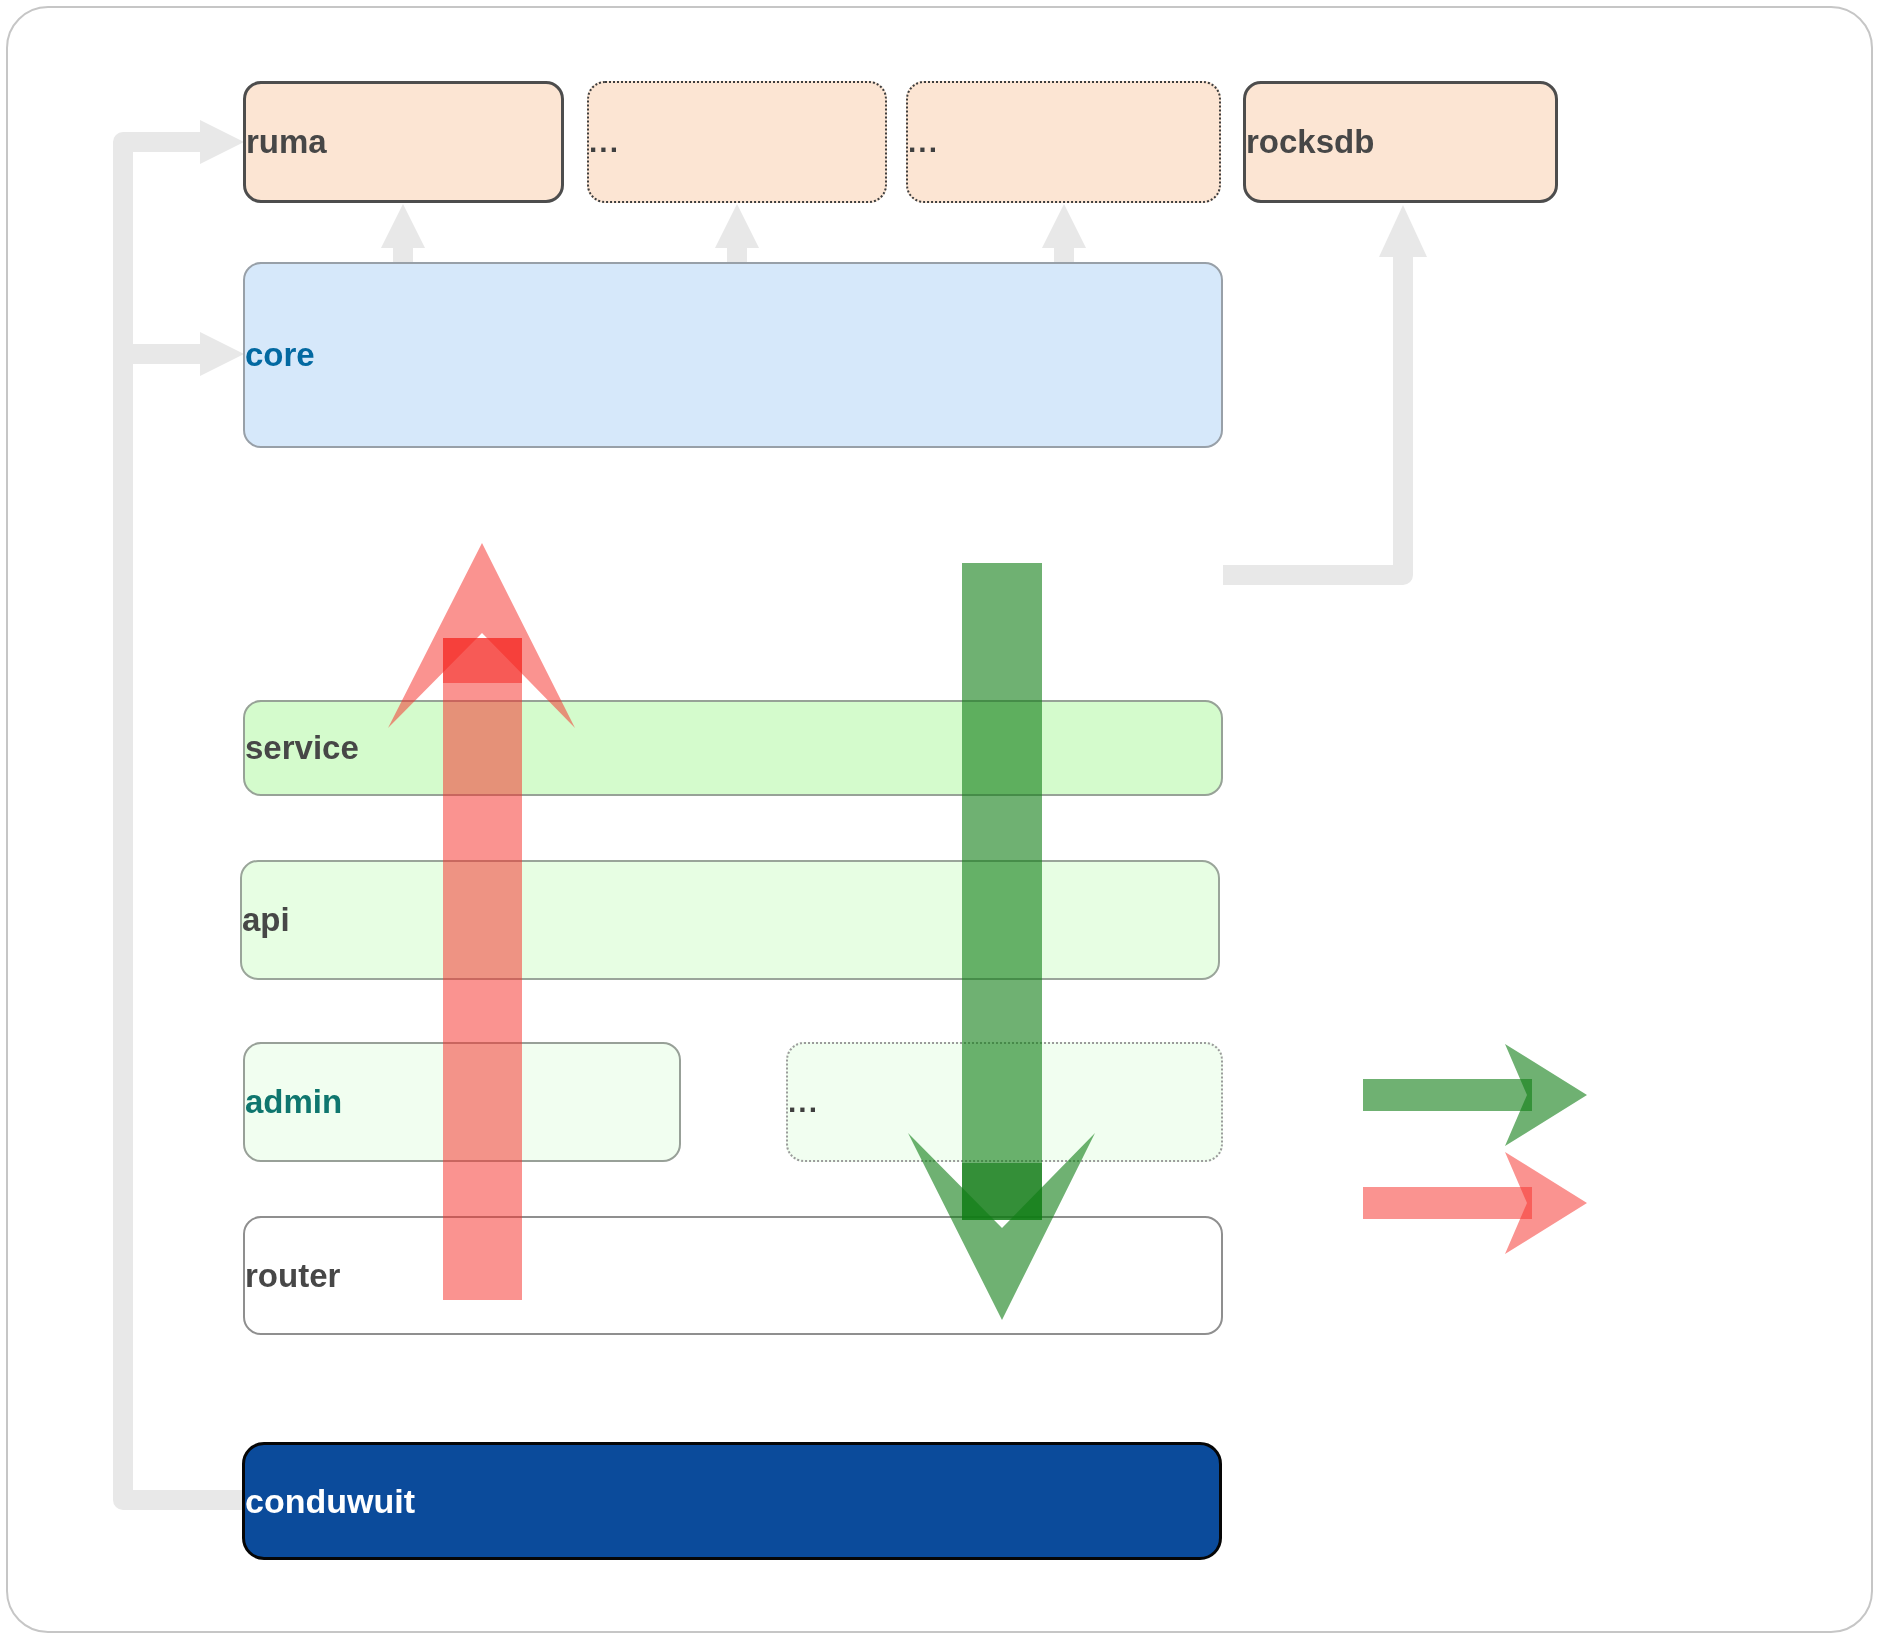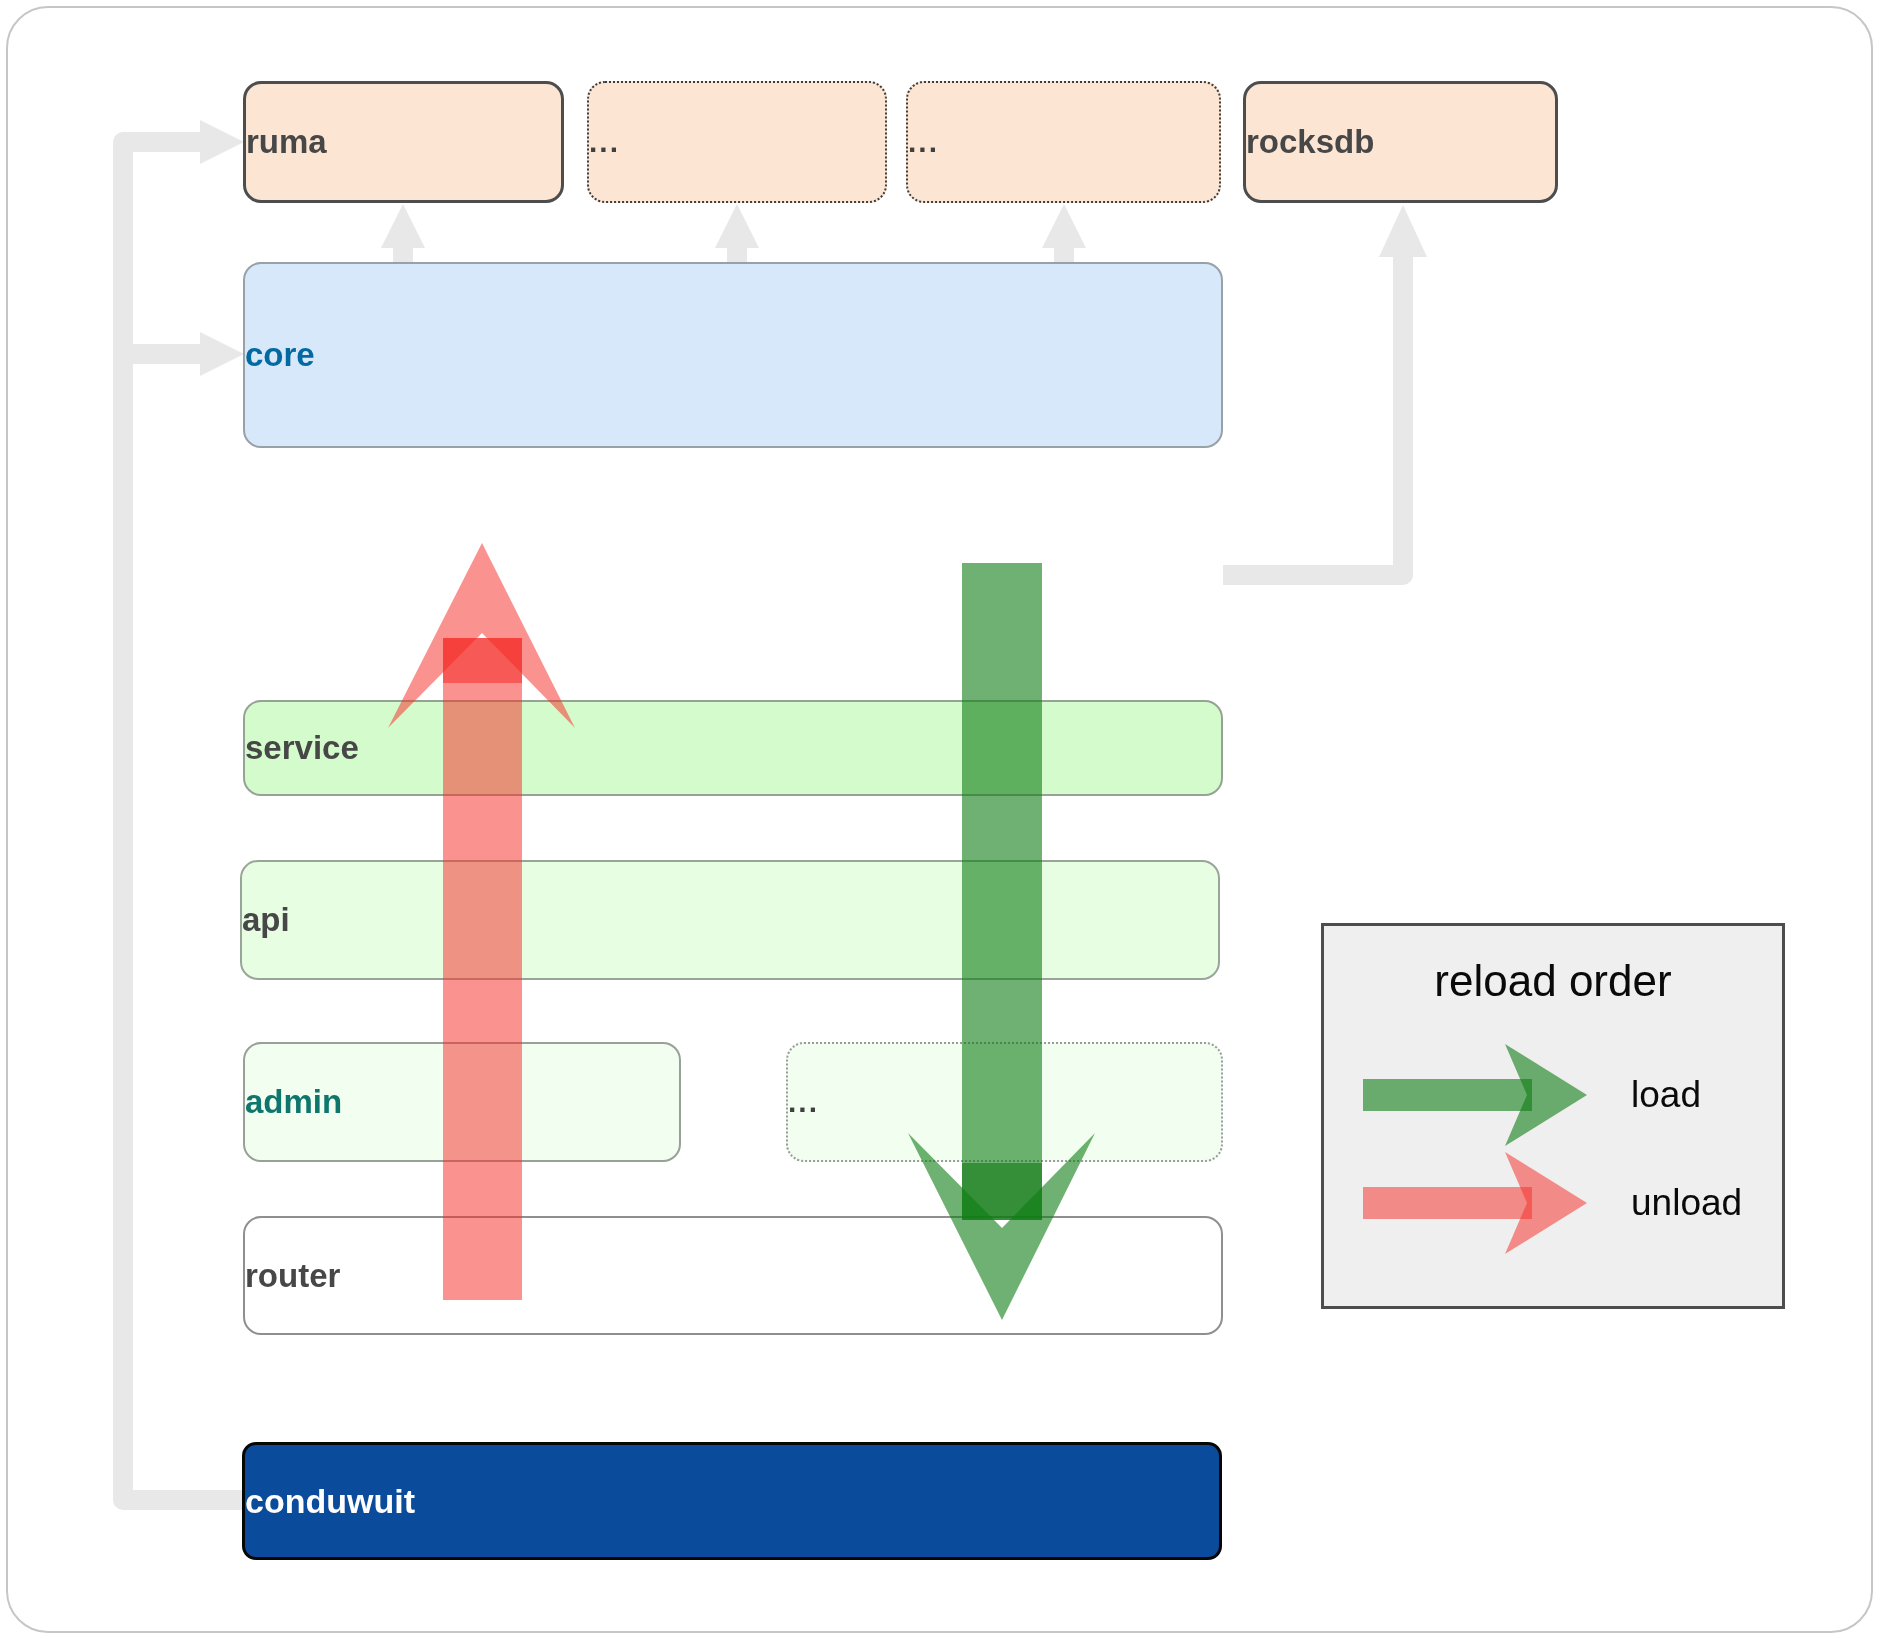--- a/index.html
+++ b/index.html
@@ -19,21 +19,21 @@
   .n-rocksdb {left:1243px;top:81px;width:315px;height:122px;background:#fce5d3;border:3px solid #4d4d4d;}
   
   .n-core    {left:243px;top:262px;width:980px;height:186px;background:#d6e8fa;border:2px solid #98a0a8;color:#0369a1;}
   .n-database{left:243px;top:502px;width:980px;height:118px;background:#a5fc9e;border:2px solid #8d958b;}
   .n-service {left:243px;top:682px;width:980px;height:96px;background:#d4fbcc;border:2px solid #97a297;margin-top:18px;}
   .n-api     {left:240px;top:860px;width:980px;height:120px;background:#e7fee3;border:2px solid #9aa59a;}
   .n-admin   {left:243px;top:1042px;width:438px;height:120px;background:#f1fef0;border:2px solid #98a098;color:#0f766e;}
   .n-adots   {left:786px;top:1042px;width:437px;height:120px;background:#f1fef0;border:2px dotted #9b9b9b;}
   .n-router  {left:243px;top:1216px;width:980px;height:119px;background:#ffffff;border:2px solid #8f8f8f;}
   .n-conduwuit{left:242px;top:1442px;width:980px;height:118px;background:#0b4b9b;border:3px solid #060606;
-               border-radius:14px;color:#ffffff;font-weight:700;font-size:34px;}
+               border-radius:22px;color:#ffffff;font-weight:700;font-size:34px;}
   .dots{font-size:30px;font-weight:700;letter-spacing:2px;color:#3f3f3f;}
   
   .legend{position:absolute;z-index:2;left:1321px;top:923px;width:464px;height:386px;
           background:#efefef;border:3px solid #4d4d4d;box-sizing:border-box;}
   .legend-title{position:absolute;left:0;top:30px;width:100%;text-align:center;
                 font-size:44px;font-weight:400;color:#0a0a0a;}
   .legend-label{position:absolute;font-size:37px;font-weight:400;color:#0a0a0a;}
   .legend-load  {left:307px;top:148px;}
   .legend-unload{left:307px;top:256px;}
 </style>
@@ -89,25 +89,20 @@
   <div class="node n-adots">
     <span class="dots">...</span>
   </div>
   <div class="node n-router">
     <span>router</span>
   </div>
   <div class="node n-conduwuit">
     <span>conduwuit</span>
   </div>
 
-  <div class="legend">
-    <div class="legend-title">reload order</div>
-    <div class="legend-label legend-load">load</div>
-    <div class="legend-label legend-unload">unload</div>
-  </div>
 
   <svg class="layer over" width="1883" height="1643" viewBox="0 0 1883 1643">
 
     <g>
       <polygon points="388,728 482,543 575,728 482,633" fill="rgba(246,48,42,0.52)"></polygon>
       <rect x="443" y="638" width="79" height="45" fill="rgba(244,38,33,0.76)"></rect>
       <rect x="443" y="683" width="79" height="617" fill="rgba(246,48,42,0.52)"></rect>
     </g>
 
     <g>

